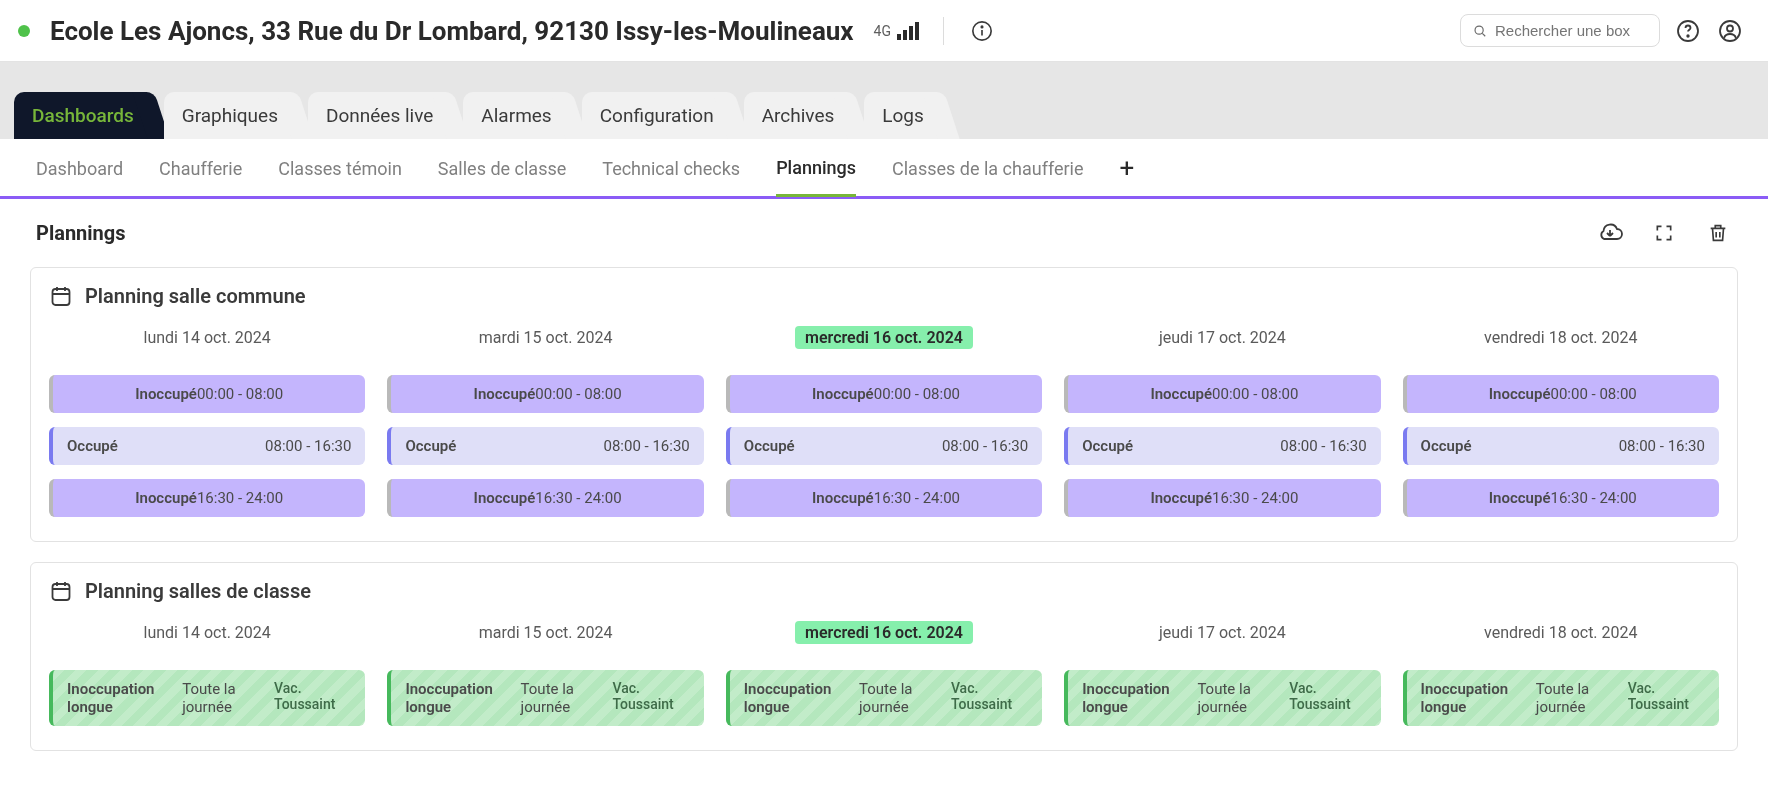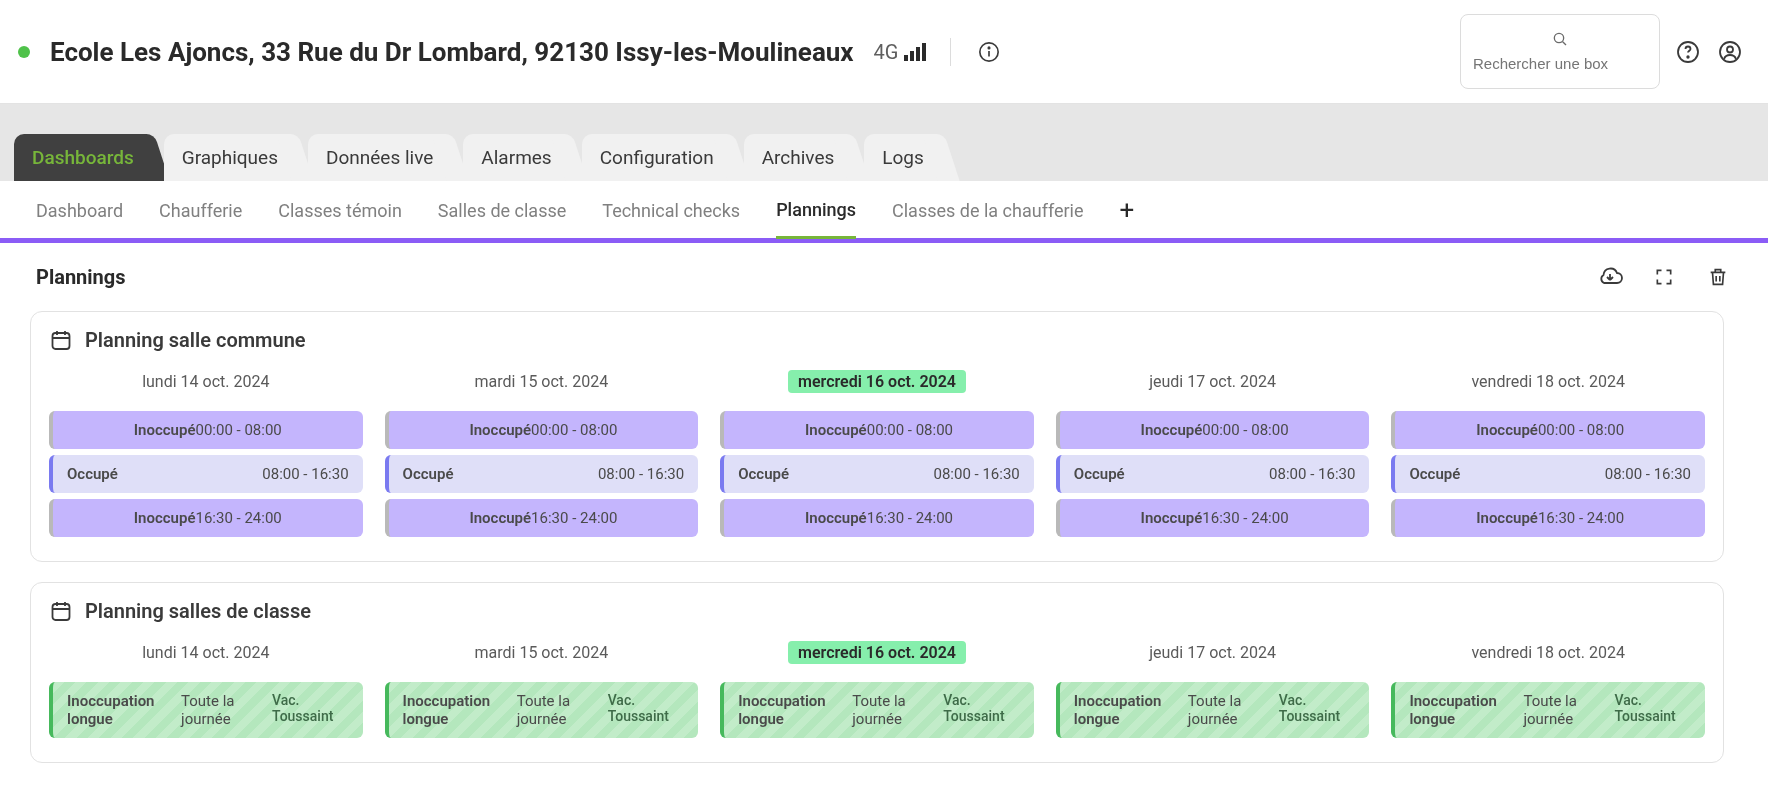--- a/index.html
+++ b/index.html
@@ -1,43 +1,43 @@
 <!DOCTYPE html>
 <html><head>
 <meta charset="utf-8">
 <style>
   * { box-sizing: border-box; margin: 0; padding: 0; }
   body { font-family: -apple-system, BlinkMacSystemFont, "Segoe UI", Roboto, sans-serif; background: #fff; color: #2a2a2a; }
   .header { display: flex; align-items: center; padding: 14px 24px 14px 18px; border-bottom: 1px solid #e3e3e3; gap: 14px; }
   .status-dot { width: 12px; height: 12px; background: #4fc24a; border-radius: 50%; margin-right: 6px; }
   .title { font-size: 26px; font-weight: 700; color: #2a2a2a; flex-shrink: 0; }
-  .conn { display: flex; align-items: center; gap: 6px; font-size: 20px; color: #5f5f5f; margin-left: 6px;}
+  .conn { display: flex; align-items: center; gap: 6px; font-size: 14px; color: #5f5f5f; margin-left: 6px;}
   .bars { display: flex; align-items: flex-end; gap: 2px; height: 18px;}
   .bars span { width: 4px; background: #2a2a2a; }
   .bars span:nth-child(1){height:6px;} .bars span:nth-child(2){height:10px;} .bars span:nth-child(3){height:14px;} .bars span:nth-child(4){height:18px;}
   .vsep { width:1px; height:28px; background:#dcdcdc; margin:0 10px; }
   .icon-btn { display:flex; align-items:center; justify-content:center; width:28px; height:28px; border:none; background:none; cursor:pointer; color:#3a3a3a; }
   .spacer { flex: 1; }
-  .search-box { display:flex; align-items:center; gap:8px; border:1px solid #dcdcdc; border-radius:8px; padding:16px 12px; width:200px; color:#6a6a6a; font-size:15px;flex-direction:column;}
+  .search-box { display:flex; align-items:center; gap:8px; border:1px solid #dcdcdc; border-radius:8px; padding:7px 12px; width:200px; color:#6a6a6a; font-size:15px;}
   .search-box input { border:none; outline:none; font-size:15px; width:100%; color:#2a2a2a; background:transparent;}
   .tabs-band { background:#e6e6e6; padding-top: 30px; padding-left: 14px; display:flex; gap:12px; }
   .tab { padding: 12px 18px; font-size:19px; color:#3a3a3a; background:#f1f1f1; border-top-left-radius:10px; border-top-right-radius:10px; cursor:pointer; position:relative; }
   .tab::after{ content:""; position:absolute; top:0; right:-10px; width:22px; height:100%; background:inherit; transform: skewX(18deg); border-top-right-radius:8px;}
-  .tab.active { background:#404040; color:#77b63a; font-weight:500; }
-  .subtabs { display:flex; gap:36px; padding: 18px 36px 0 36px; border-bottom:5px solid #8b5cf6; align-items:center;}
+  .tab.active { background:#0f172a; color:#77b63a; font-weight:500; }
+  .subtabs { display:flex; gap:36px; padding: 18px 36px 0 36px; border-bottom:3px solid #8b5cf6; align-items:center;}
   .subtab { font-size:18px; color:#808080; padding-bottom:16px; cursor:pointer; }
   .subtab.active { color:#2a2a2a; font-weight:500; border-bottom:3px solid #77b63a; margin-bottom:-1px;}
   .plus-btn { font-size:26px; color:#2a2a2a; cursor:pointer; padding-bottom:16px; line-height:0.6;}
   .page-head { display:flex; align-items:center; padding: 20px 36px; }
   .page-title { font-size:20px; font-weight:700; }
   .actions-right { margin-left:auto; display:flex; gap:26px; align-items:center;}
-  .card { border:1px solid #e2e2e2; border-radius:12px; margin:0 44px 20px 30px; padding: 16px 18px 24px 18px; }
+  .card { border:1px solid #e2e2e2; border-radius:6px; margin:0 30px 20px 30px; padding: 16px 18px 24px 18px; }
   .card-head { display:flex; align-items:center; gap:12px; font-size:20px; font-weight:600; margin-bottom:18px; color:#3a3a3a;}
   .grid5 { display:grid; grid-template-columns: repeat(5, 1fr); gap:22px; }
-  .day-col { display:flex; flex-direction:column; gap:6px; }
+  .day-col { display:flex; flex-direction:column; gap:14px; }
   .day-label { text-align:center; font-size:16px; color:#5a5a5a; margin-bottom:12px; padding:2px 6px;}
   .day-label.current { background:#86efac; border-radius:4px; font-weight:600; color:#2a2a2a; display:inline-block; align-self:center; padding:2px 10px;}
   .slot { display:flex; justify-content:space-between; align-items:center; padding:10px 14px; border-radius:6px; font-size:15px; border-left:4px solid transparent;}
   .slot .label { font-weight:600; color:#4a4a4a;}
   .slot .time { color:#4a4a4a;}
   .slot.inoccupe { background:#c4b5fd; border-left-color:#b9b9b9;justify-content:center; }
   .slot.occupe   { background:#dfdff8; border-left-color:#7a7af0;text-align:right; }
   .slot.green { background:repeating-linear-gradient(135deg,#c2ecc9 0,#c2ecc9 8px,#b4e7bd 8px,#b4e7bd 16px); border-left-color:#46b95c; flex-direction:row; align-items:stretch; gap:2px; padding:10px 14px;}
   .slot.green .row1 { display:flex; justify-content:space-between; }
   .slot.green .sub { font-size:14px; color:#3e6b48; font-weight:500;}

